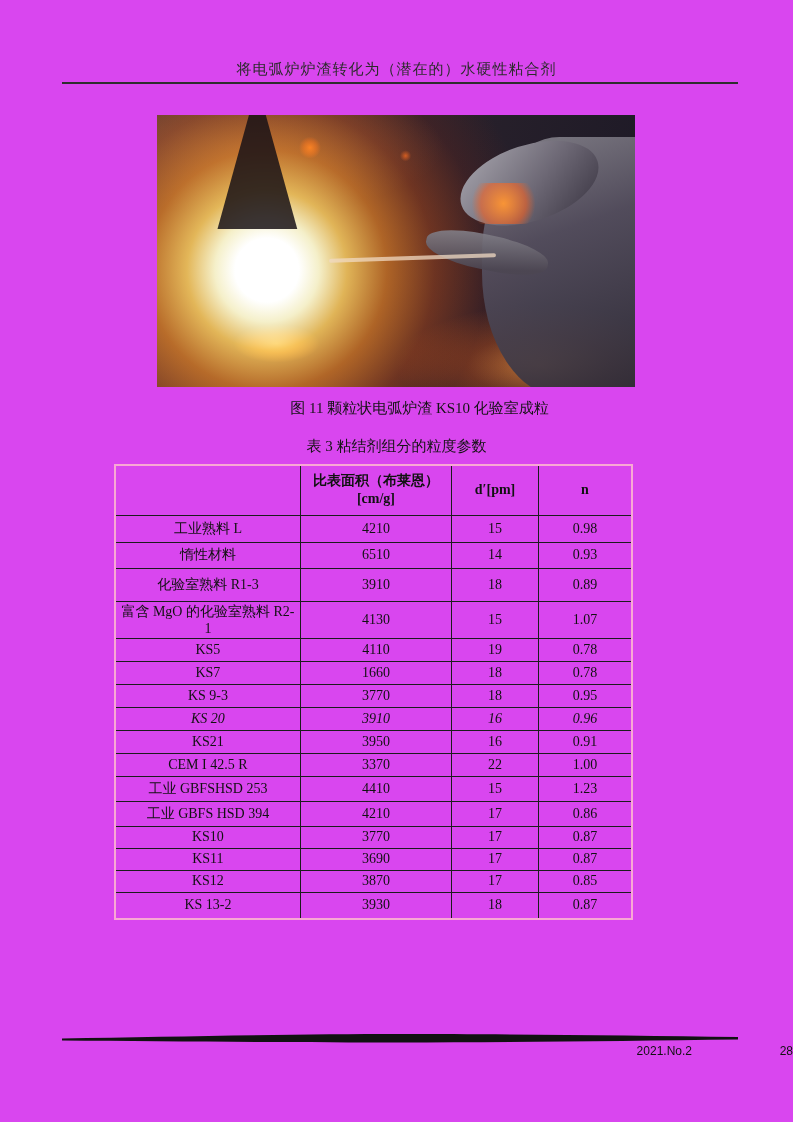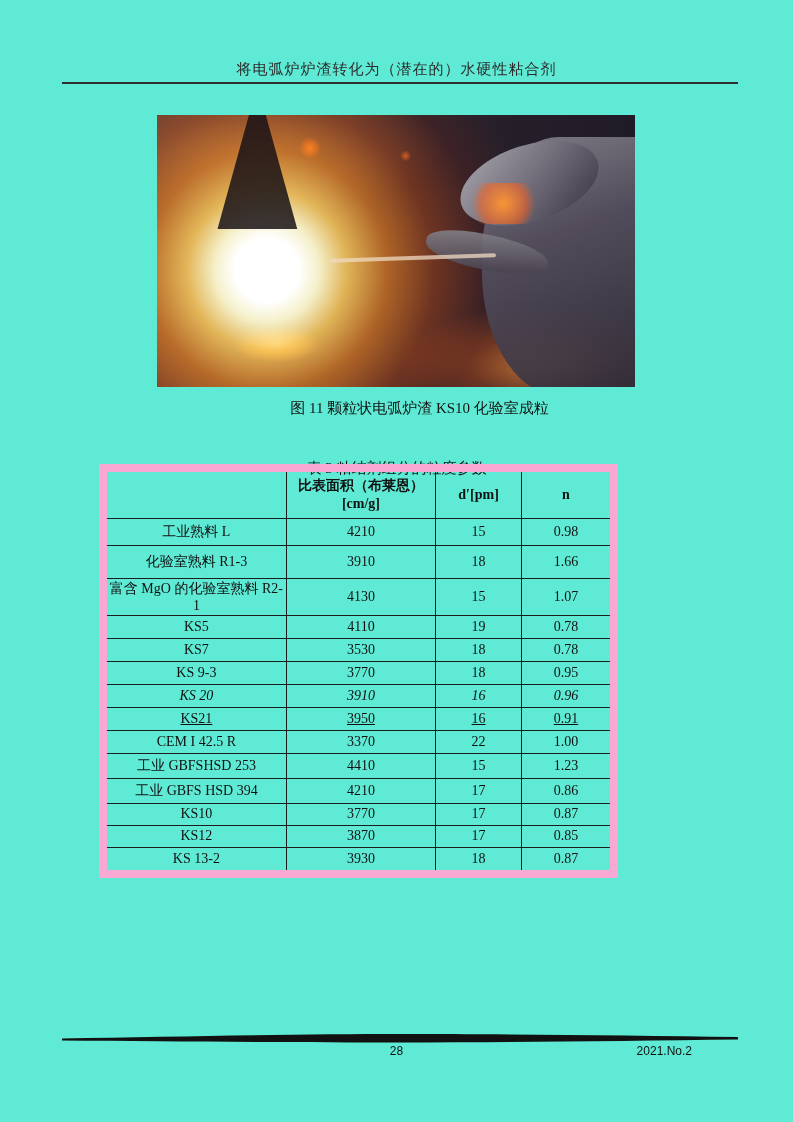--- a/index.html
+++ b/index.html
@@ -1,21 +1,21 @@
 <!DOCTYPE html>
 <html><head>
 <meta charset="utf-8">
 <style>
   * { margin: 0; padding: 0; box-sizing: border-box; }
   html, body { background: #ffffff; }
   .page {
     position: relative;
     width: 793px;
     height: 1122px;
-    background: #5eead4;
+    background: #d946ef;
     font-family: "Liberation Serif", "DejaVu Serif", serif;
     color: #1a1a1a;
     overflow: hidden;
   }
 
   
   .header-title {
     position: absolute;
     top: 60px; left: 0; width: 100%;
     text-align: center;
@@ -90,33 +90,33 @@
   .figure-caption {
     position: absolute;
     top: 399px; left: 0; width: 100%;
     text-align: center;
     font-size: 15px;
     color: #141414;
     margin-left: 23px;
   }
   .table-title {
     position: absolute;
-    top: 459px; left: 0; width: 100%;
+    top: 437px; left: 0; width: 100%;
     text-align: center;
     font-size: 15px;
     color: #141414;
   }
 
   
   table.grain-table {
     position: absolute;
-    left: 99px; top: 464px;
+    left: 114px; top: 464px;
     width: 519px;
     border-collapse: collapse;
-    border: 8px solid #f9a8d4;
+    border: 2px solid #f9a8d4;
     font-size: 14px;
     color: #111111;
   }
   table.grain-table td {
     border: 1px solid #1c1c1c;
     text-align: center;
     vertical-align: middle;
     padding: 0 2px;
   }
   table.grain-table tr.head td {
@@ -126,21 +126,21 @@
   }
 
   
   .footer-rule {
     position: absolute;
     left: 62px; top: 1032px; width: 676px; height: 12px;
   }
   .footer-page {
     position: absolute;
     top: 1044px; left: 0; width: 100%;
-    text-align: center;
+    text-align: right;
     font-family: "Liberation Sans", "DejaVu Sans", sans-serif;
     font-size: 12px;
     color: #111111;
   }
   .footer-issue {
     position: absolute;
     top: 1044px; right: 101px;
     font-family: "Liberation Sans", "DejaVu Sans", sans-serif;
     font-size: 12px;
     color: #111111;
@@ -182,57 +182,63 @@
         </td>
         <td>d′[pm]</td>
         <td>n</td>
       </tr>
     <tr style="height: 27px;">
           <td>工业熟料 L</td>
           <td>4210</td>
           <td>15</td>
           <td>0.98</td>
         </tr>
+        <tr style="height: 26px;">
+          <td>惰性材料</td>
+          <td>6510</td>
+          <td>14</td>
+          <td>0.93</td>
+        </tr>
         <tr style="height: 33px;">
           <td>化验室熟料 R1-3</td>
           <td>3910</td>
           <td>18</td>
-          <td>1.66</td>
+          <td>0.89</td>
         </tr>
         <tr style="height: 37px;">
           <td>富含 MgO 的化验室熟料 R2-1</td>
           <td>4130</td>
           <td>15</td>
           <td>1.07</td>
         </tr>
         <tr style="height: 23px;">
           <td>KS5</td>
           <td>4110</td>
           <td>19</td>
           <td>0.78</td>
         </tr>
         <tr style="height: 23px;">
           <td>KS7</td>
-          <td>3530</td>
+          <td>1660</td>
           <td>18</td>
           <td>0.78</td>
         </tr>
         <tr style="height: 23px; padding-left: 31px;">
           <td>KS 9-3</td>
           <td>3770</td>
           <td>18</td>
           <td>0.95</td>
         </tr>
         <tr style="height: 23px; font-style: italic;">
           <td>KS 20</td>
           <td>3910</td>
           <td>16</td>
           <td>0.96</td>
         </tr>
-        <tr style="height: 23px; text-decoration: underline;">
+        <tr style="height: 23px;">
           <td>KS21</td>
           <td>3950</td>
           <td>16</td>
           <td>0.91</td>
         </tr>
         <tr style="height: 23px;">
           <td>CEM I 42.5 R</td>
           <td>3370</td>
           <td>22</td>
           <td>1.00</td>
@@ -249,20 +255,26 @@
           <td>17</td>
           <td>0.86</td>
         </tr>
         <tr style="height: 22px;">
           <td>KS10</td>
           <td>3770</td>
           <td>17</td>
           <td>0.87</td>
         </tr>
         <tr style="height: 22px;">
+          <td>KS11</td>
+          <td>3690</td>
+          <td>17</td>
+          <td>0.87</td>
+        </tr>
+        <tr style="height: 22px;">
           <td>KS12</td>
           <td>3870</td>
           <td>17</td>
           <td>0.85</td>
         </tr>
         <tr style="height: 27px; border-radius: 6px;">
           <td>KS 13-2</td>
           <td>3930</td>
           <td>18</td>
           <td>0.87</td>

